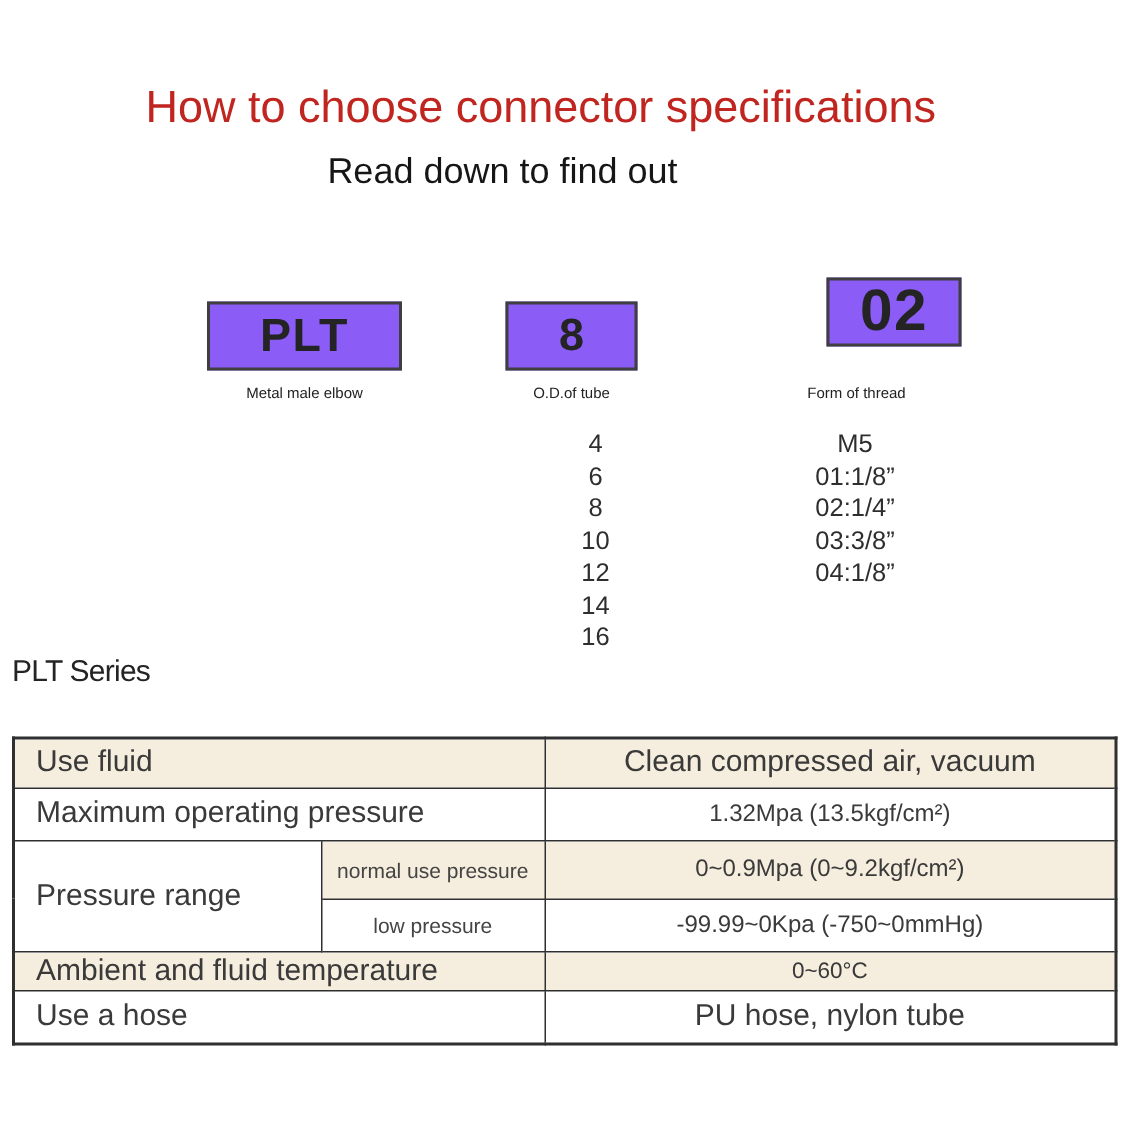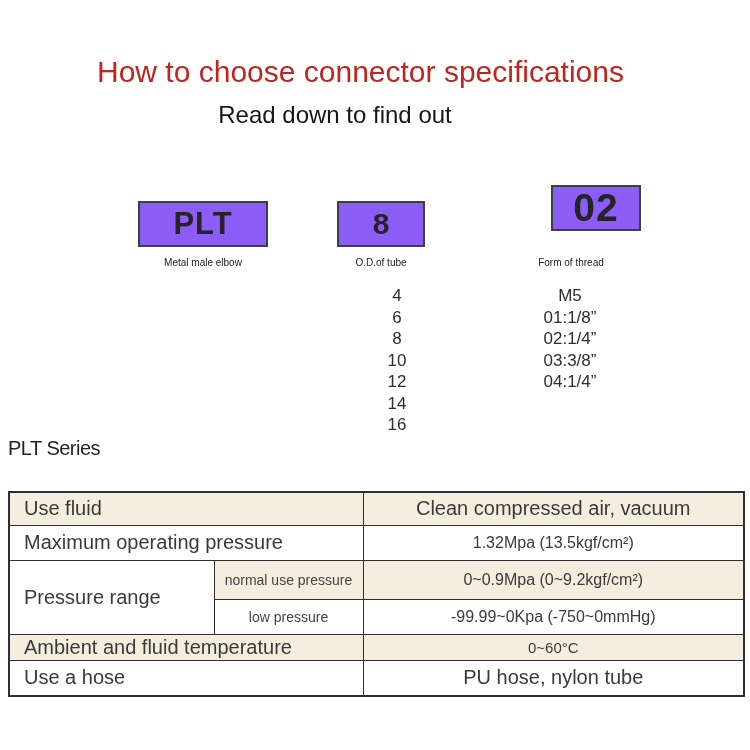--- a/index.html
+++ b/index.html
@@ -98,21 +98,21 @@
   <li>12</li>
   <li>14</li>
   <li>16</li>
 </ul>
 
 <ul class="abs opt-list list-thread">
   <li>M5</li>
   <li>01:1/8”</li>
   <li>02:1/4”</li>
   <li>03:3/8”</li>
-  <li>04:1/4”</li>
+  <li>04:1/8”</li>
 </ul>
 
 <div class="abs series-heading">PLT Series</div>
 
 <table class="abs spec-table">
   <colgroup>
       <col style="width:205px">
       <col style="width:149px">
       <col style="width:381px">
     </colgroup>

